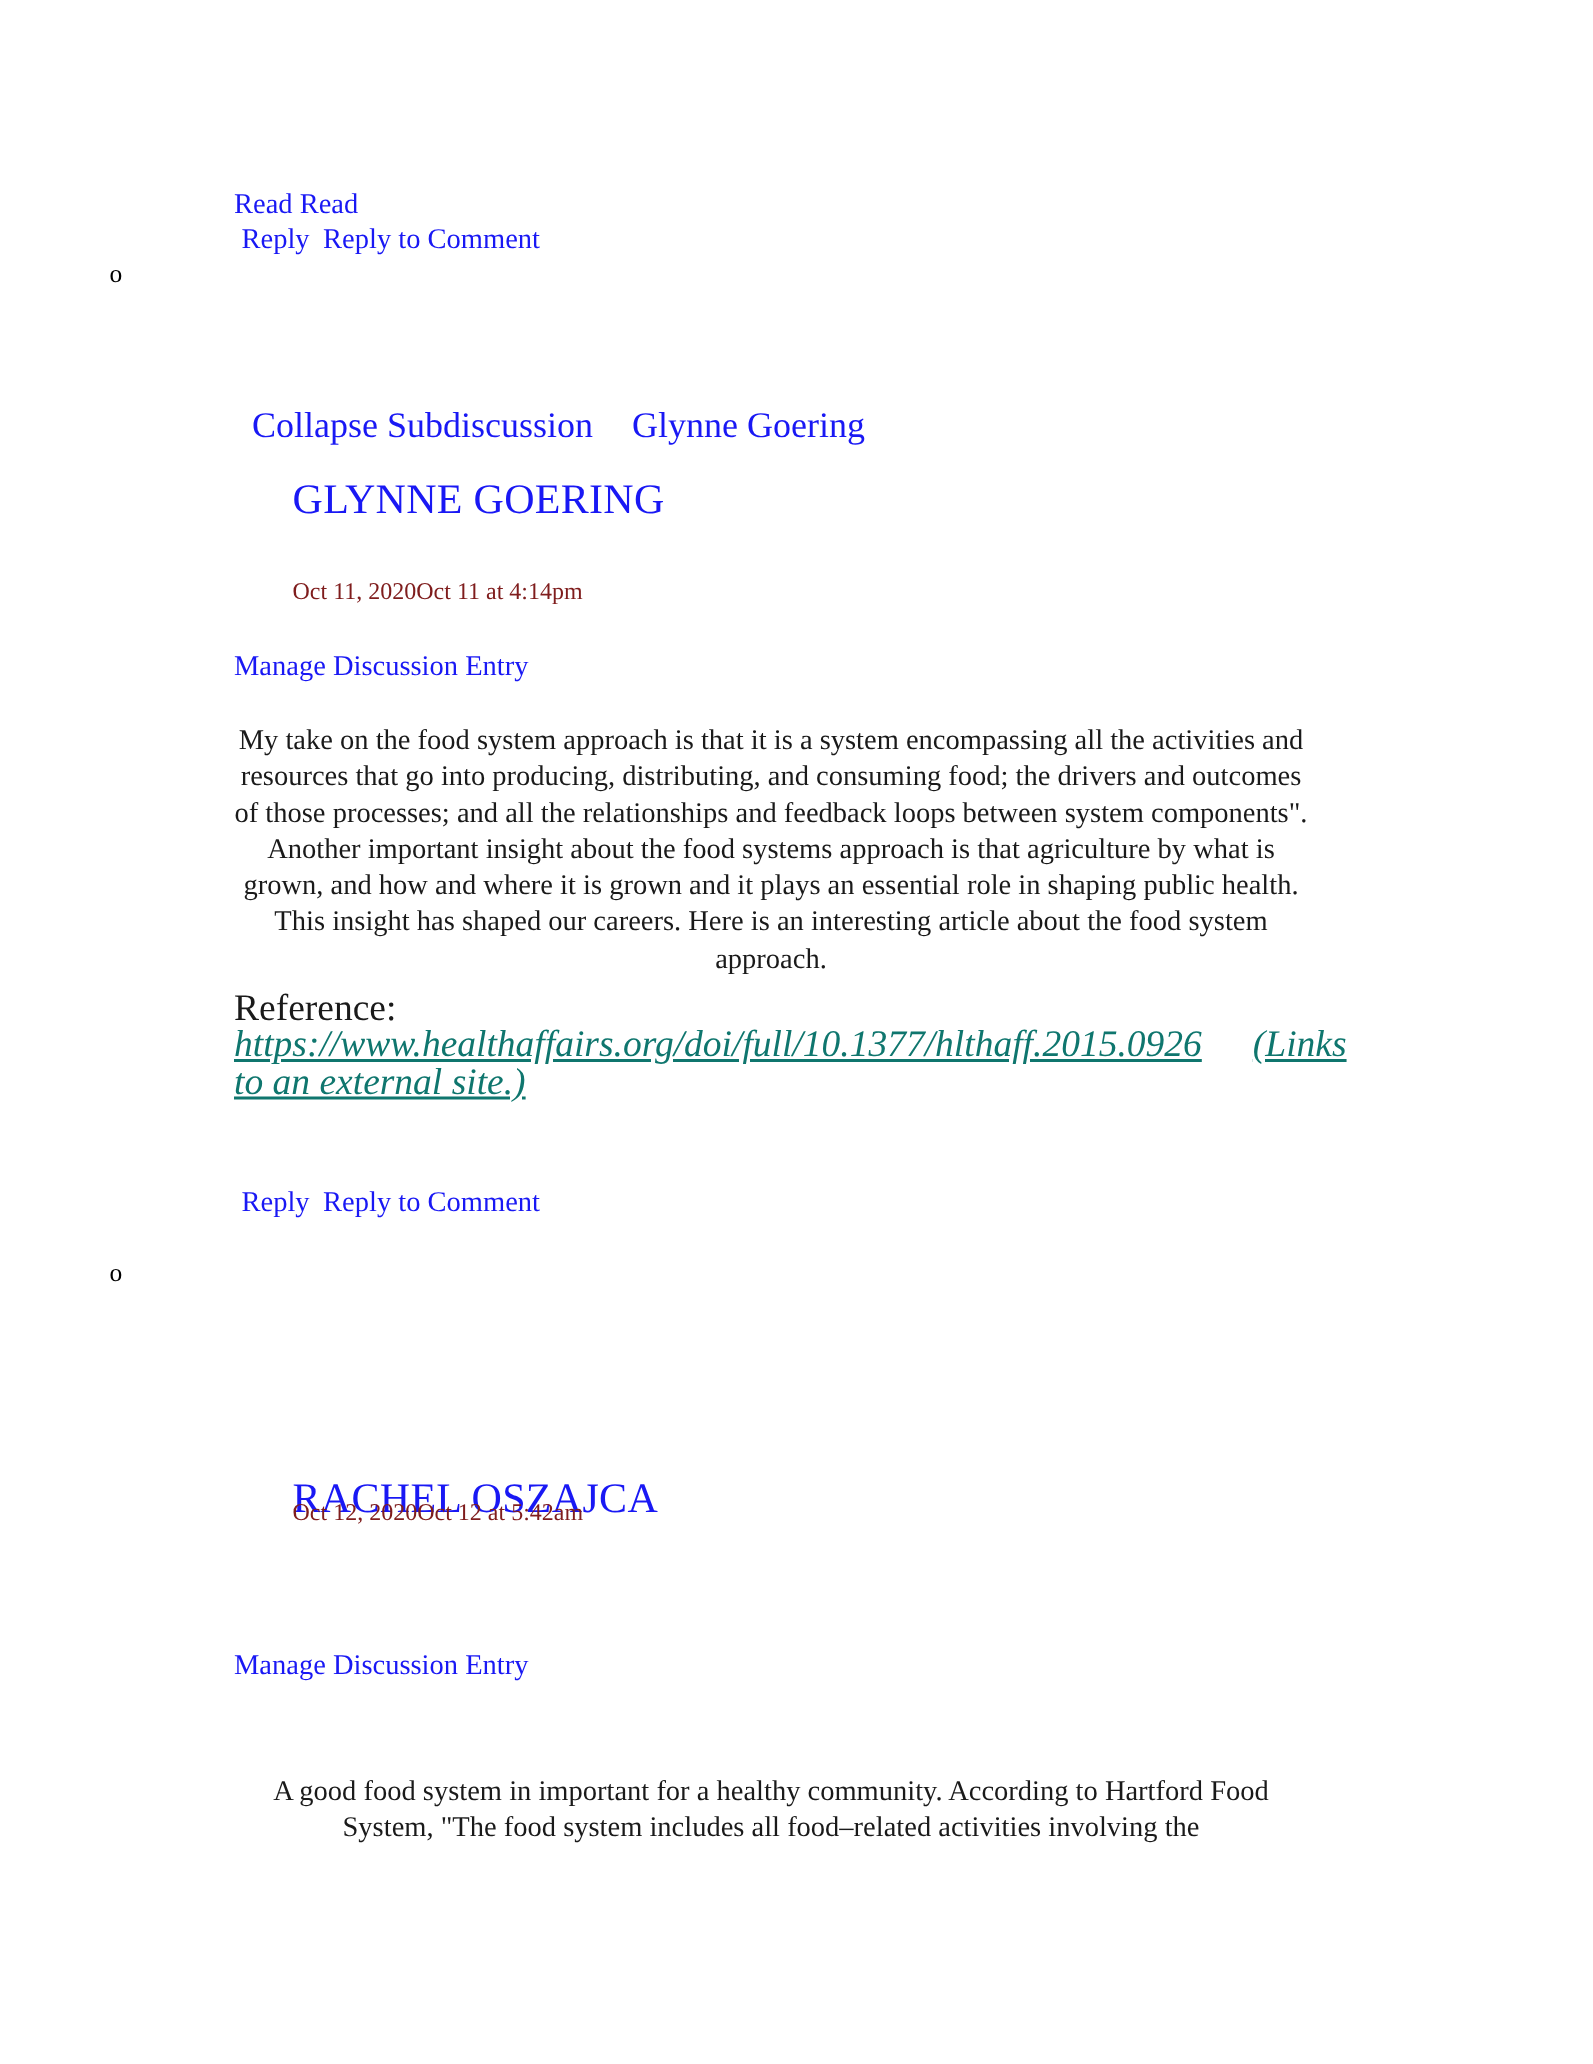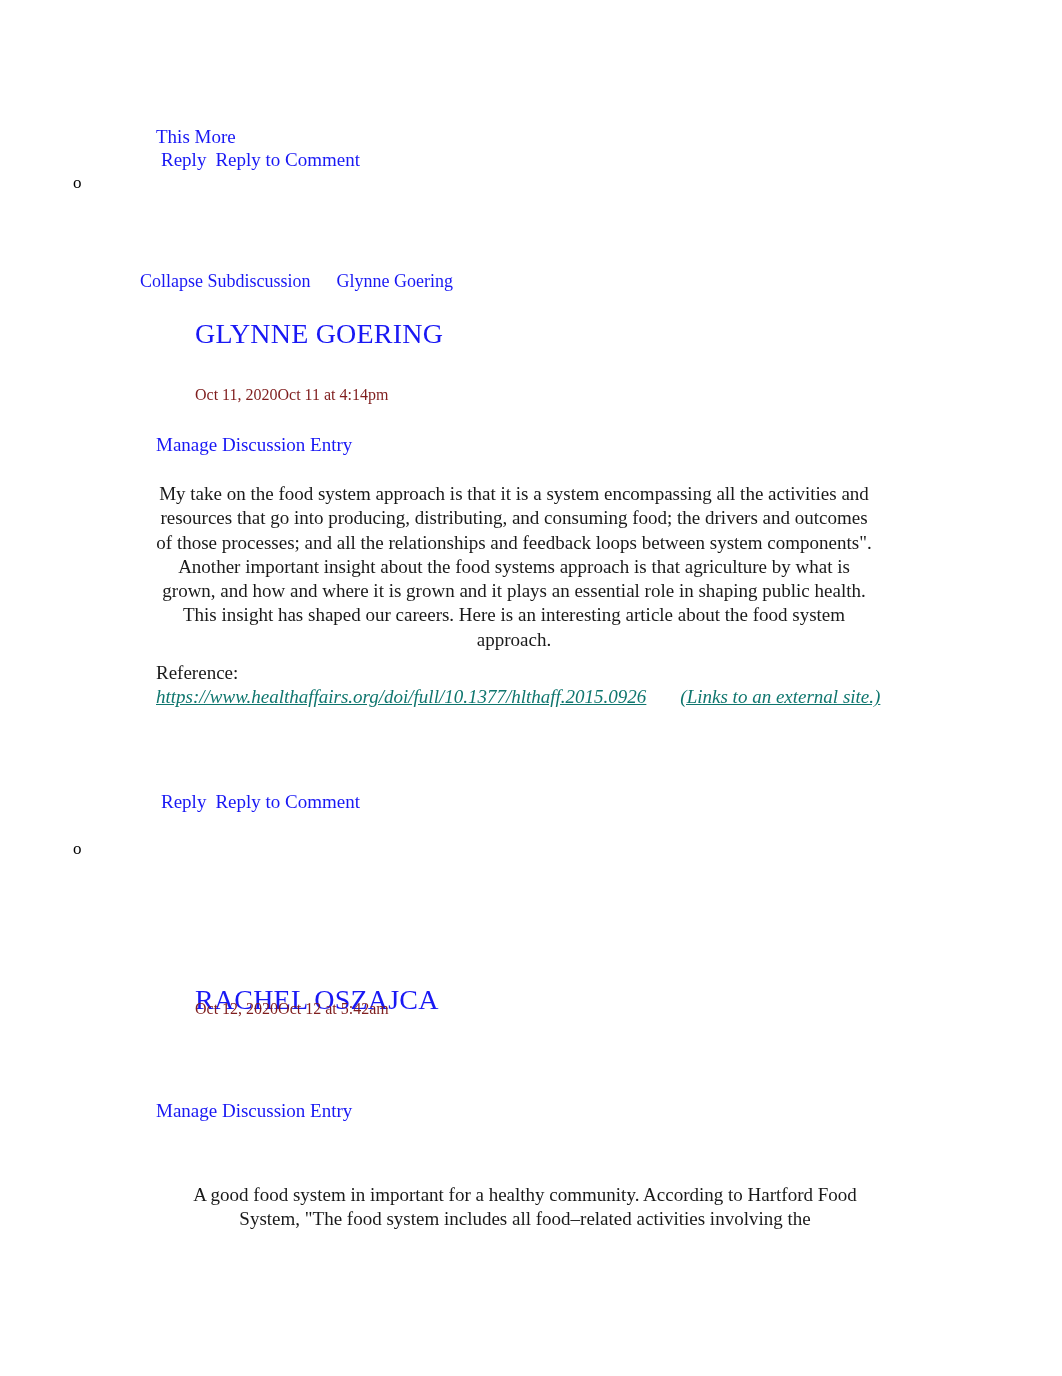--- a/index.html
+++ b/index.html
@@ -41,22 +41,22 @@
   }
 
   
   .actions-row {
     position: absolute;
     font-size: 19px;
     white-space: nowrap;
   }
   .collapse-row {
     position: absolute;
-    left: 140px;
-    font-size: 18px;
+    left: 168px;
+    font-size: 24px;
     white-space: nowrap;
   }
   .collapse-row .gap {
     display: inline-block;
     width: 26px;
   }
   .author-heading {
     position: absolute;
     left: 195px;
     font-size: 28px;
@@ -85,21 +85,21 @@
     width: 716px;
     font-size: 19px;
     line-height: 24.3px;
     color: #1a1a1a;
     text-align: center;
   }
   .para-ref {
     position: absolute;
     left: 156px;
     width: 760px;
-    font-size: 19px;
+    font-size: 25px;
     line-height: 24.3px;
     color: #1a1a1a;
   }
   .url-link {
     color: #0f766e;
     font-style: italic;
   }
   .spacer-inline {
     display: inline-block;
     width: 34px;
@@ -108,21 +108,21 @@
     display: inline-block;
     width: 9px;
   }
 </style>
 </head>
 <body>
 
 <div class="page">
 
   <div class="actions-row" style="left:156px; top:126px;">
-    <a href="#" class="link link-blue">This More</a>
+    <a href="#" class="link link-blue">Read Read</a>
   </div>
 
   <div class="actions-row" style="left:161px; top:149px;">
     <a href="#" class="link link-blue">Reply</a><span class="reply-sep"></span><a href="#" class="link link-blue">Reply to Comment</a>
   </div>
 
   <div class="bullet" style="top:173px;">o</div>
 
   <div class="collapse-row" style="top:271px;">
     <a href="#" class="link link-blue">Collapse Subdiscussion</a><span class="gap"></span><a href="#" class="link link-blue">Glynne Goering</a>
@@ -152,15 +152,15 @@
 
   <h2 class="author-heading" style="top:984px;">RACHEL OSZAJCA</h2>
 
   <div class="entry-date" style="top:1000px;">Oct 12, 2020Oct 12 at 5:42am</div>
 
   <div class="manage-entry" style="top:1100px;">
     <a href="#" class="link link-blue">Manage Discussion Entry</a>
   </div>
 
 
-  <div class="para" style="top:1183px;margin-left:11px;">A good food system in important for a healthy community. According to Hartford Food System, "The food system includes all food–related activities involving the</div>
+  <div class="para" style="top:1183px;">A good food system in important for a healthy community. According to Hartford Food System, "The food system includes all food–related activities involving the</div>
 
 </div>
 
 </body></html>

